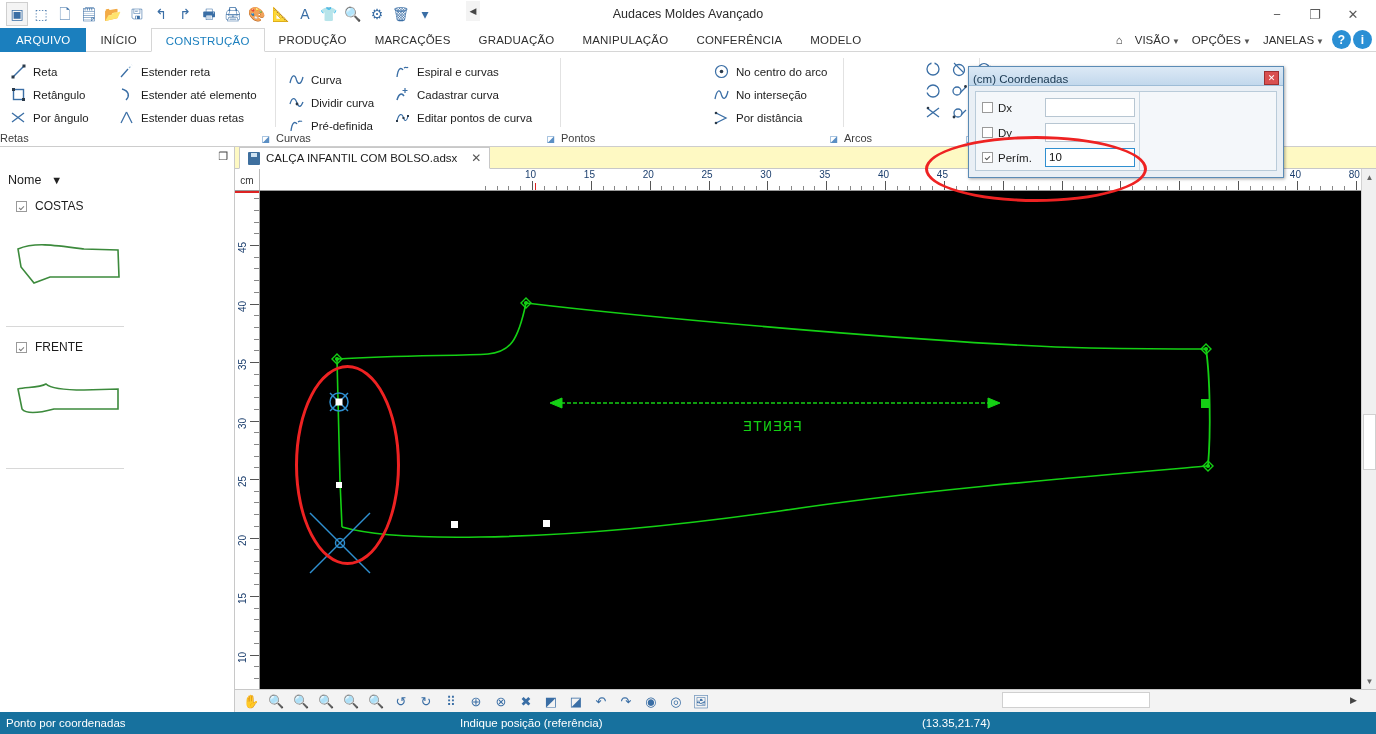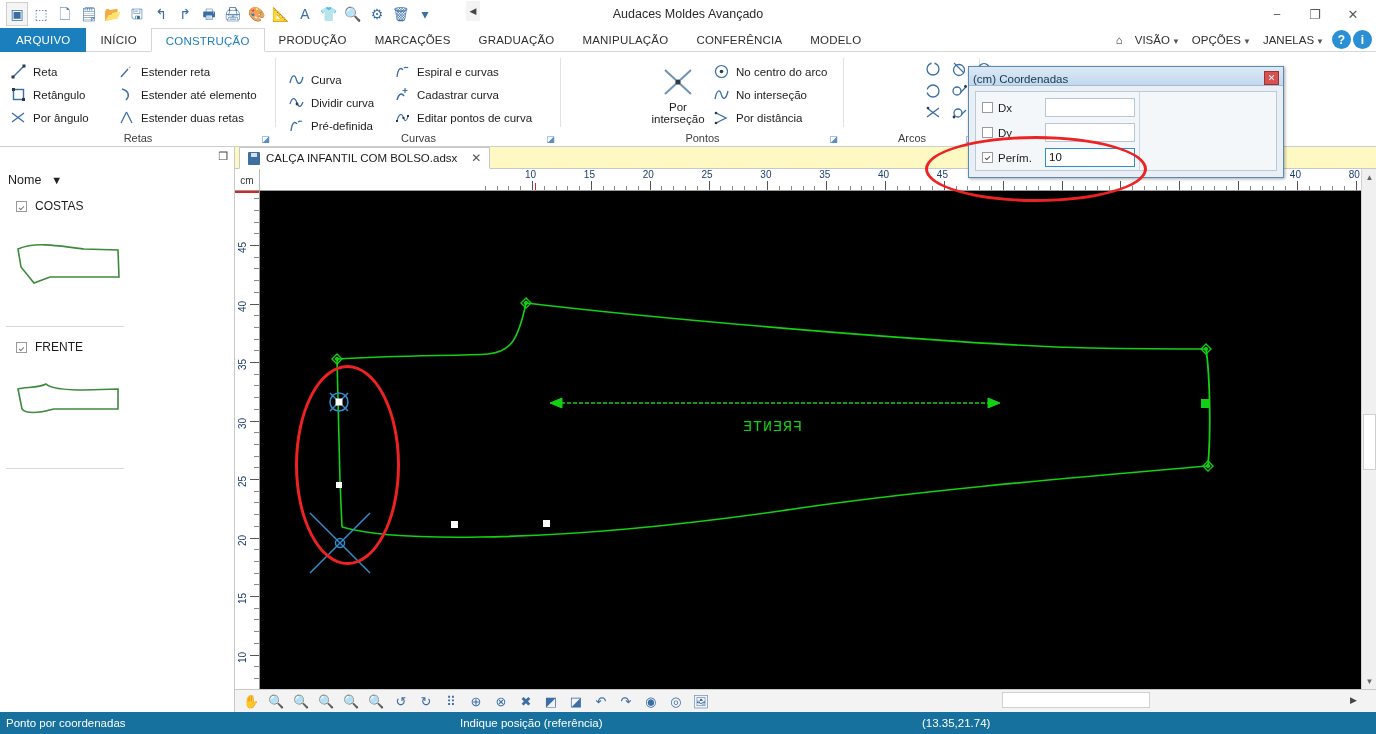--- a/index.html
+++ b/index.html
@@ -47,21 +47,21 @@
   .circ{ width:19px; height:19px; border-radius:50%; background:#2a8fd4; color:#fff;
          display:flex; align-items:center; justify-content:center; font-size:12px; font-weight:bold; margin-left:2px;}
 
   
   .ribbon{
     position:absolute; left:0; top:52px; width:1376px; height:95px;
     background:#ffffff; border-bottom:1px solid #cdcdcd;
   }
   .rgroup{ position:absolute; top:0; height:95px; }
   .rgroup .sep{ position:absolute; right:0; top:6px; bottom:20px; width:1px; background:#e2e2e2;}
-  .gtitle{ position:absolute; bottom:3px; width:100%; text-align:center; font-size:11px; color:#3d3d3d;}
+  .gtitle{ position:absolute; bottom:3px; width:100%; font-size:11px; color:#3d3d3d;}
   .gdiag{ position:absolute; bottom:3px; right:6px; font-size:9px; color:#5b8fc4;}
   .ritem{ display:flex; align-items:center; gap:6px; height:23px; font-size:11.5px; color:#1c1c1c; white-space:nowrap;}
   .ritem .ico{ width:17px; height:17px; flex:0 0 17px; display:flex; align-items:center; justify-content:center; }
   .bigbtn{ width:70px; height:68px; display:flex; flex-direction:column; align-items:center; justify-content:flex-start;
            padding-top:6px; font-size:11.5px; line-height:12px; text-align:center; color:#1c1c1c;}
   .bigbtn.sel{ background:#9fd8f2; }
   .bigbtn .bico{ height:38px; display:flex; align-items:center; justify-content:center;}
   .arcgrid{ display:grid; grid-template-columns:repeat(3,26px); grid-template-rows:repeat(3,22px);}
   .arcgrid div{ display:flex; align-items:center; justify-content:center;}
 
@@ -321,30 +321,20 @@
           </span>
         <span>Editar pontos de curva</span>
       </div>
     </div>
     <div class="gtitle">Curvas</div>
     <div class="gdiag">◪</div>
   </div>
 
   <div class="rgroup" style="left:561px;width:283px;">
     <div class="sep"></div>
-    <div class="bigbtn" style="position:absolute;left:82px;top:5px;">
-      <span class="bico">
-        <svg width="36" height="34" viewBox="0 0 36 34">
-            <line x1="5" y1="5" x2="31" y2="29" stroke="#6d93b5" stroke-width="2"></line>
-            <line x1="31" y1="5" x2="5" y2="29" stroke="#6d93b5" stroke-width="2"></line>
-            <circle cx="18" cy="17" r="2.6" fill="#2b3a4a"></circle>
-          </svg>
-      </span>
-      <span>Por interseção</span>
-    </div>
     <div style="position:absolute;left:152px;top:8px;">
       <div class="ritem">
         <span class="ico">
             <svg width="15" height="15" viewBox="0 0 15 15">
               <circle cx="7.5" cy="7.5" r="6" fill="none" stroke="#3a6ea5" stroke-width="1.2"></circle>
               <circle cx="7.5" cy="7.5" r="1.8" fill="#2b3a4a"></circle>
             </svg>
           </span>
         <span>No centro do arco</span>
       </div>

